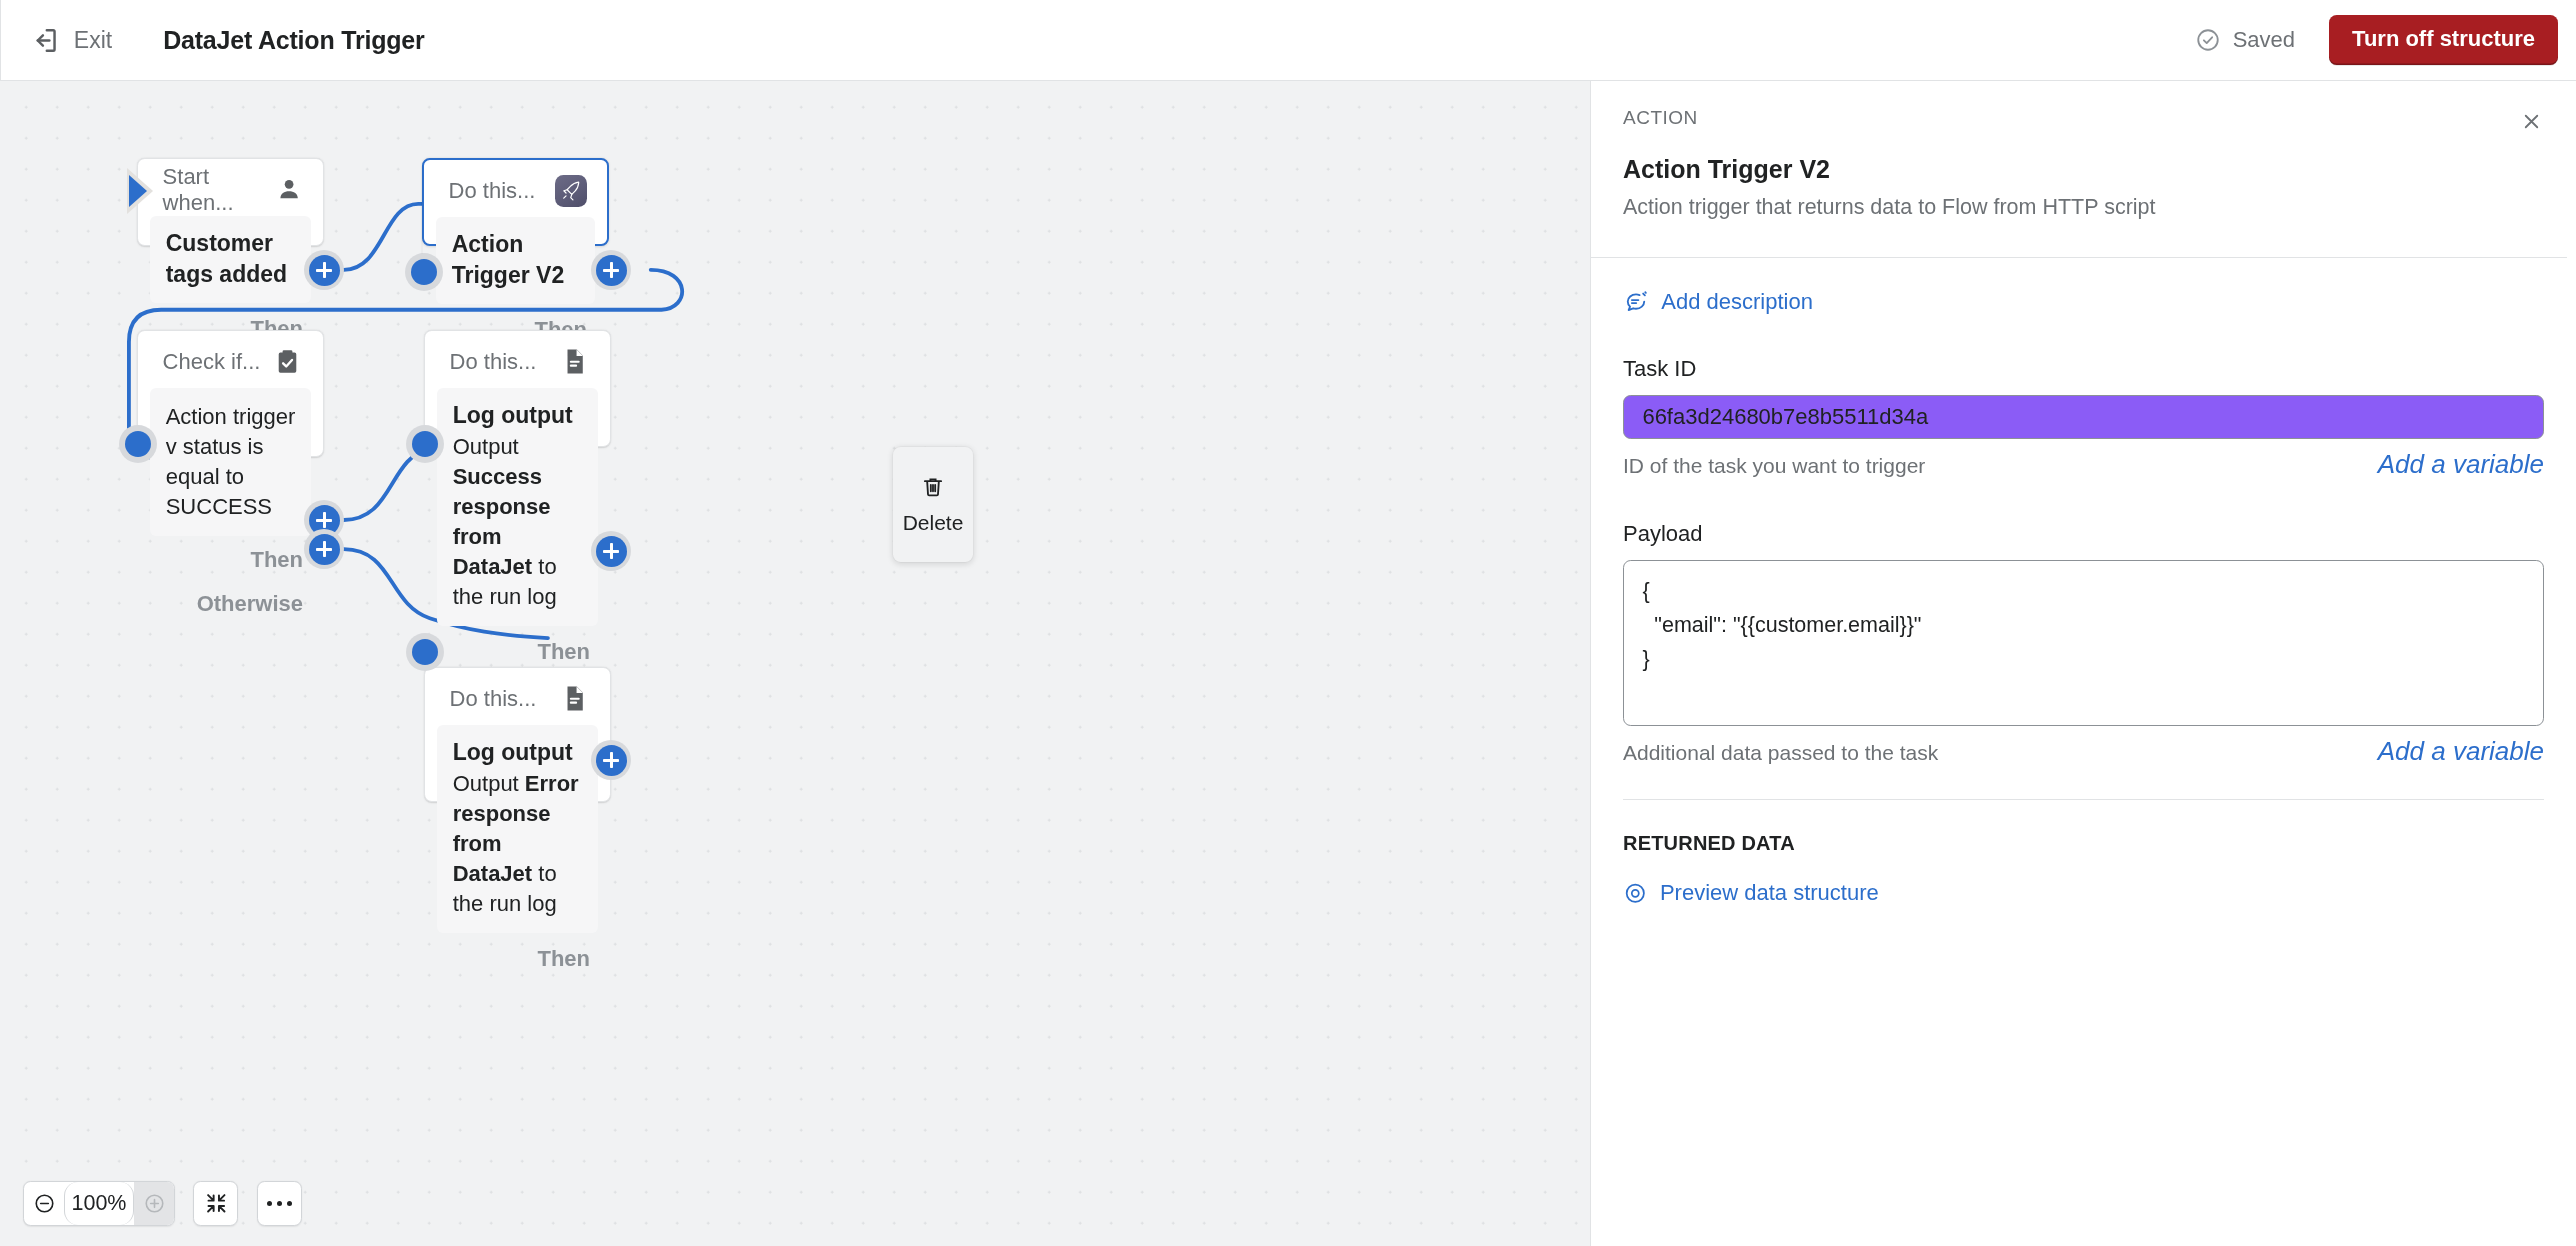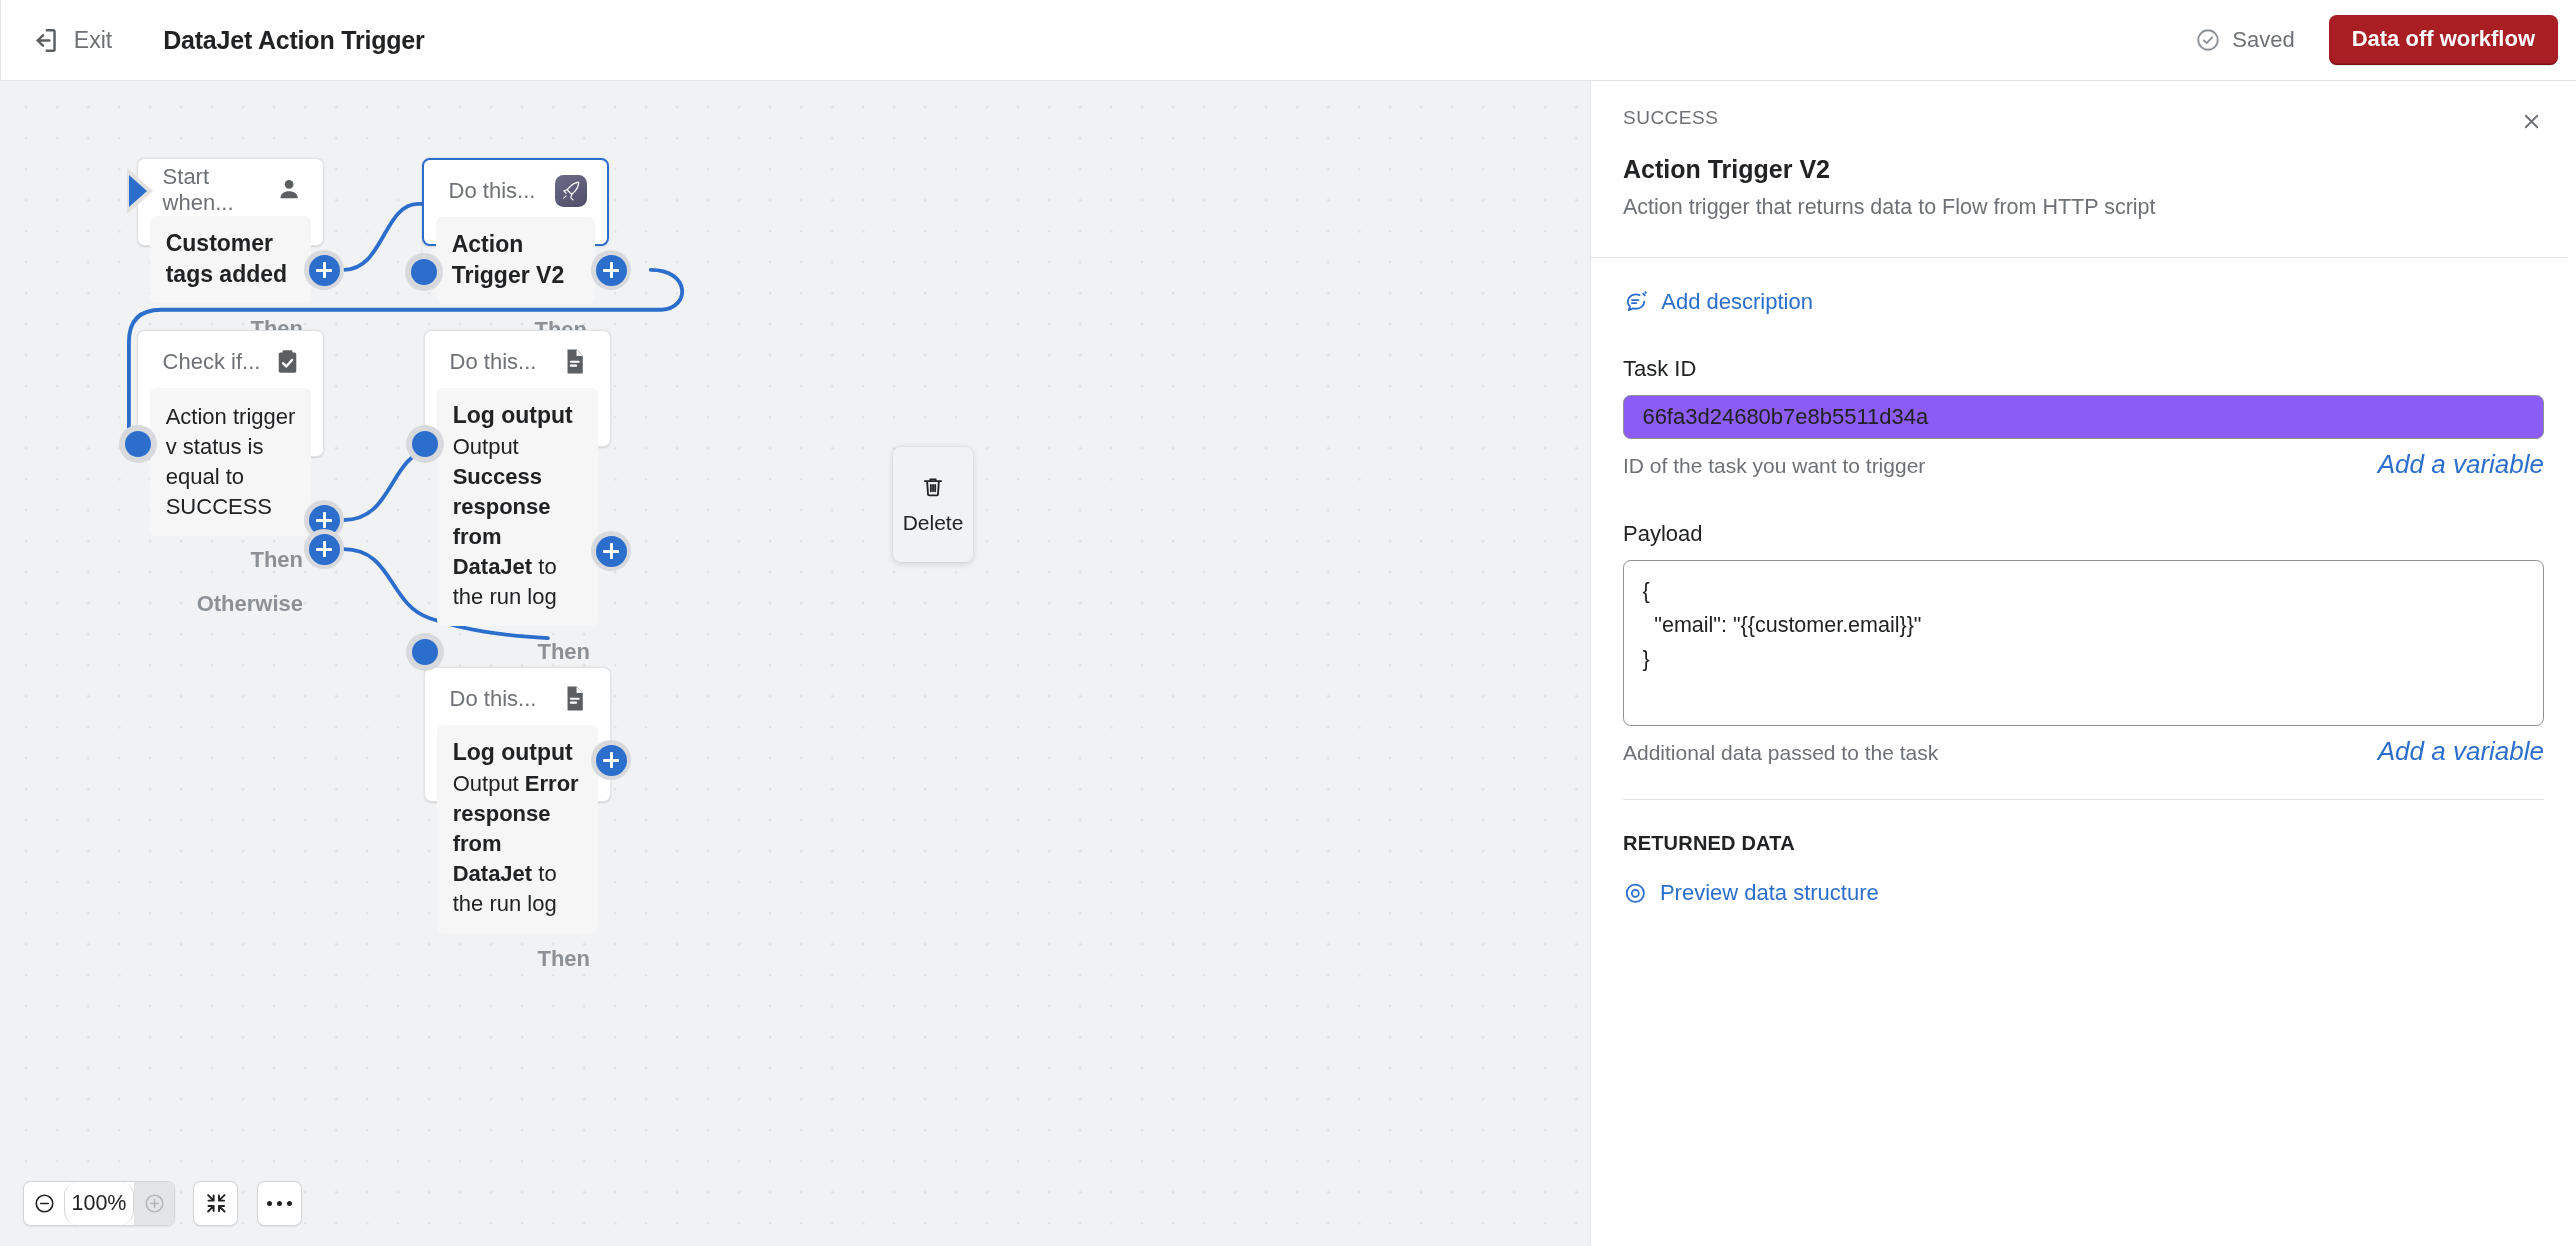--- a/index.html
+++ b/index.html
@@ -423,21 +423,21 @@
   <div class="flow-title">DataJet Action Trigger</div>
 
   <div class="topbar-right">
     <div class="saved-chip">
       <svg width="26" height="26" viewBox="0 0 24 24" fill="none" stroke="#8c9196" stroke-width="1.7">
         <circle cx="12" cy="12" r="9"></circle>
         <path d="M8.2 12.3l2.6 2.6 5-5.4" stroke-linecap="round" stroke-linejoin="round"></path>
       </svg>
       <span>Saved</span>
     </div>
-    <button class="turn-off-btn">Data off workflow</button>
+    <button class="turn-off-btn">Turn off structure</button>
   </div>
 </div>
 
 <div class="canvas">
 
   <svg class="edges" viewBox="0 0 2072 1518" width="1590" height="1165">
 
     <path d="M 448 246 C 500 246 500 160 545 160 C 580 160 590 154 714 150" fill="none" stroke="#2c6ecb" stroke-width="5" stroke-linecap="round"></path>
 
     <path d="M 848 246 C 900 246 900 296 862 298 L 210 298 C 182 298 168 312 168 340
@@ -611,21 +611,21 @@
         <span></span>
           <span></span>
           <span></span>
       </span>
     </div>
   </div>
 </div>
 
 <div class="panel">
   <div class="panel-sec">
-    <div class="panel-kicker">SUCCESS</div>
+    <div class="panel-kicker">ACTION</div>
     <div class="panel-title">Action Trigger V2</div>
     <div class="panel-desc">Action trigger that returns data to Flow from HTTP script</div>
   </div>
   <div class="panel-close">
     <svg width="23" height="23" viewBox="0 0 24 24" fill="none" stroke="#6d7175" stroke-width="1.9" stroke-linecap="round">
       <path d="M6 6l12 12M18 6L6 18"></path>
     </svg>
   </div>
   <div class="panel-rule"></div>
 

